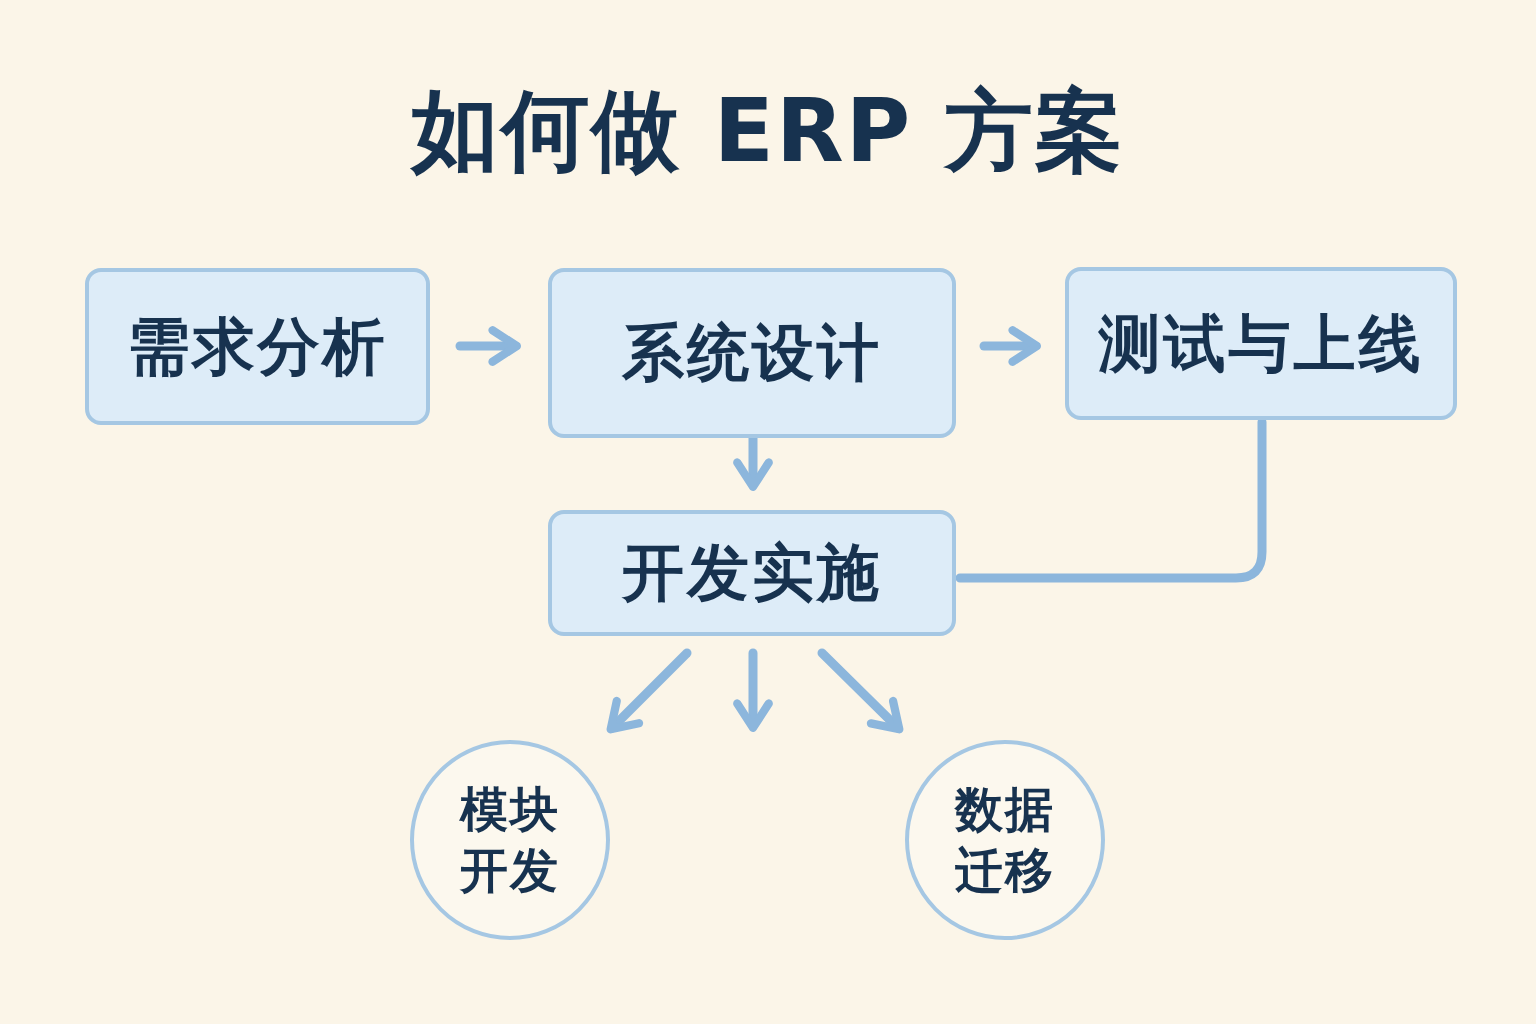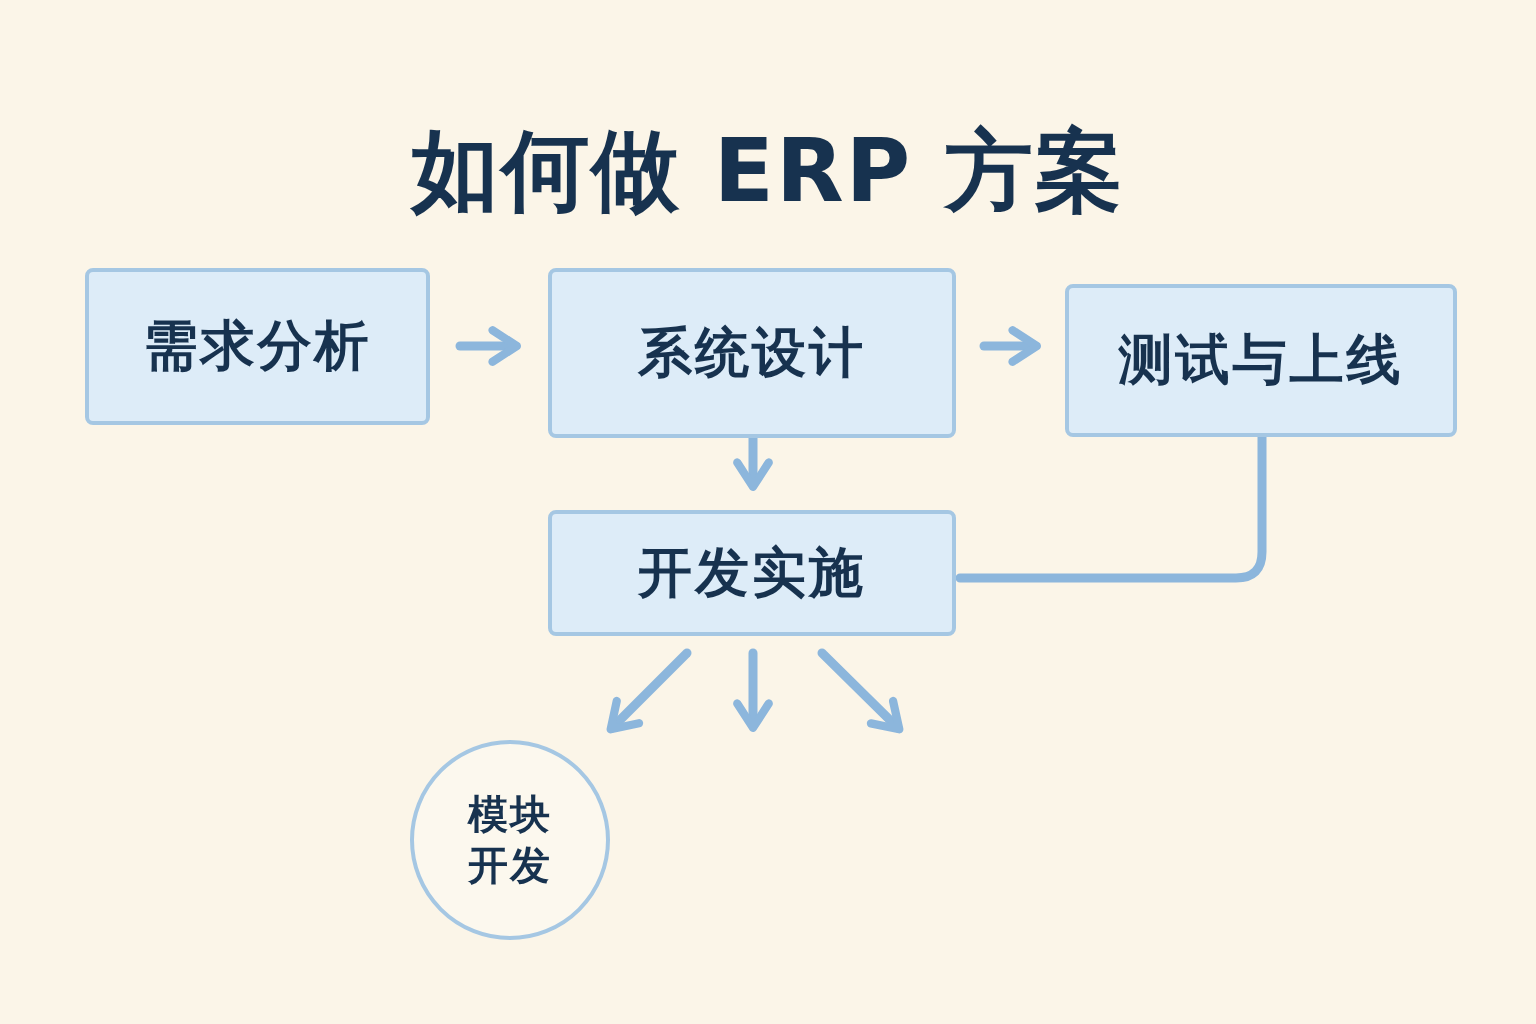--- a/index.html
+++ b/index.html
@@ -24,21 +24,20 @@
   }
   .title {
     position: absolute;
     top: 72px; left: 0;
     width: 100%;
     text-align: center;
     font-size: 88px;
     font-weight: 800;
     letter-spacing: 2px;
     color: var(--text);
-    margin-top: 40px;
   }
   .connectors {
     position: absolute;
     inset: 0;
     width: 100%; height: 100%;
     pointer-events: none;
   }
   .connector {
     stroke: var(--arrow);
     stroke-width: 9;
@@ -57,35 +56,35 @@
     display: flex;
     align-items: center;
     justify-content: center;
     text-align: center;
     color: var(--text);
     font-weight: 700;
   }
   .box {
     background: var(--node-fill);
     border: 4px solid var(--node-border);
-    border-radius: 8px;
-    font-size: 54px;
+    border-radius: 16px;
+    font-size: 62px;
     letter-spacing: 3px;
     font-family: Liberation Serif, serif;
   }
   #node-requirements { left: 85px;  top: 268px; width: 345px; height: 157px; }
   #node-design       { left: 548px; top: 268px; width: 408px; height: 170px; }
-  #node-testing      { left: 1065px;top: 284px; width: 392px; height: 153px; }
+  #node-testing      { left: 1065px;top: 267px; width: 392px; height: 153px; }
   #node-development  { left: 548px; top: 510px; width: 408px; height: 126px; }
   .circle {
     background: var(--circle-fill);
     border: 4px solid var(--node-border);
     border-radius: 50%;
     width: 200px; height: 200px;
-    font-size: 40px;
+    font-size: 48px;
     line-height: 1.28;
     flex-direction: column;
     letter-spacing: 2px;
   }
   #node-module-dev  { left: 410px; top: 740px; }
   #node-integration { left: 655px; top: 740px; }
   #node-migration   { left: 905px; top: 740px; }
 </style>
 </head>
 <body>
@@ -124,14 +123,18 @@
   <div class="node box" id="node-development">
     <span>开发实施</span>
   </div>
 
   <div class="node circle" id="node-module-dev">
     <span>模块</span>
     <span>开发</span>
   </div>
 
 
+  <div class="node circle" id="node-migration">
+    <span>数据</span>
+    <span>迁移</span>
+  </div>
 
 </div>
 
 </body></html>

